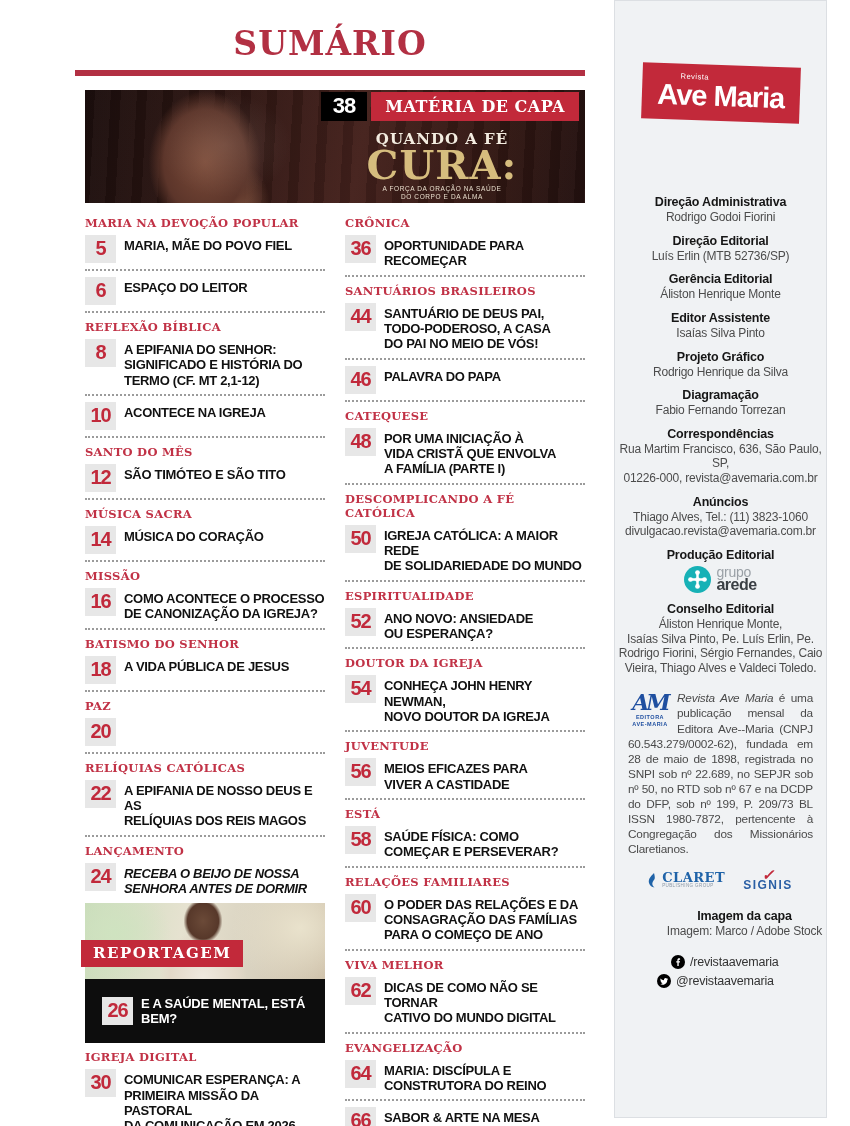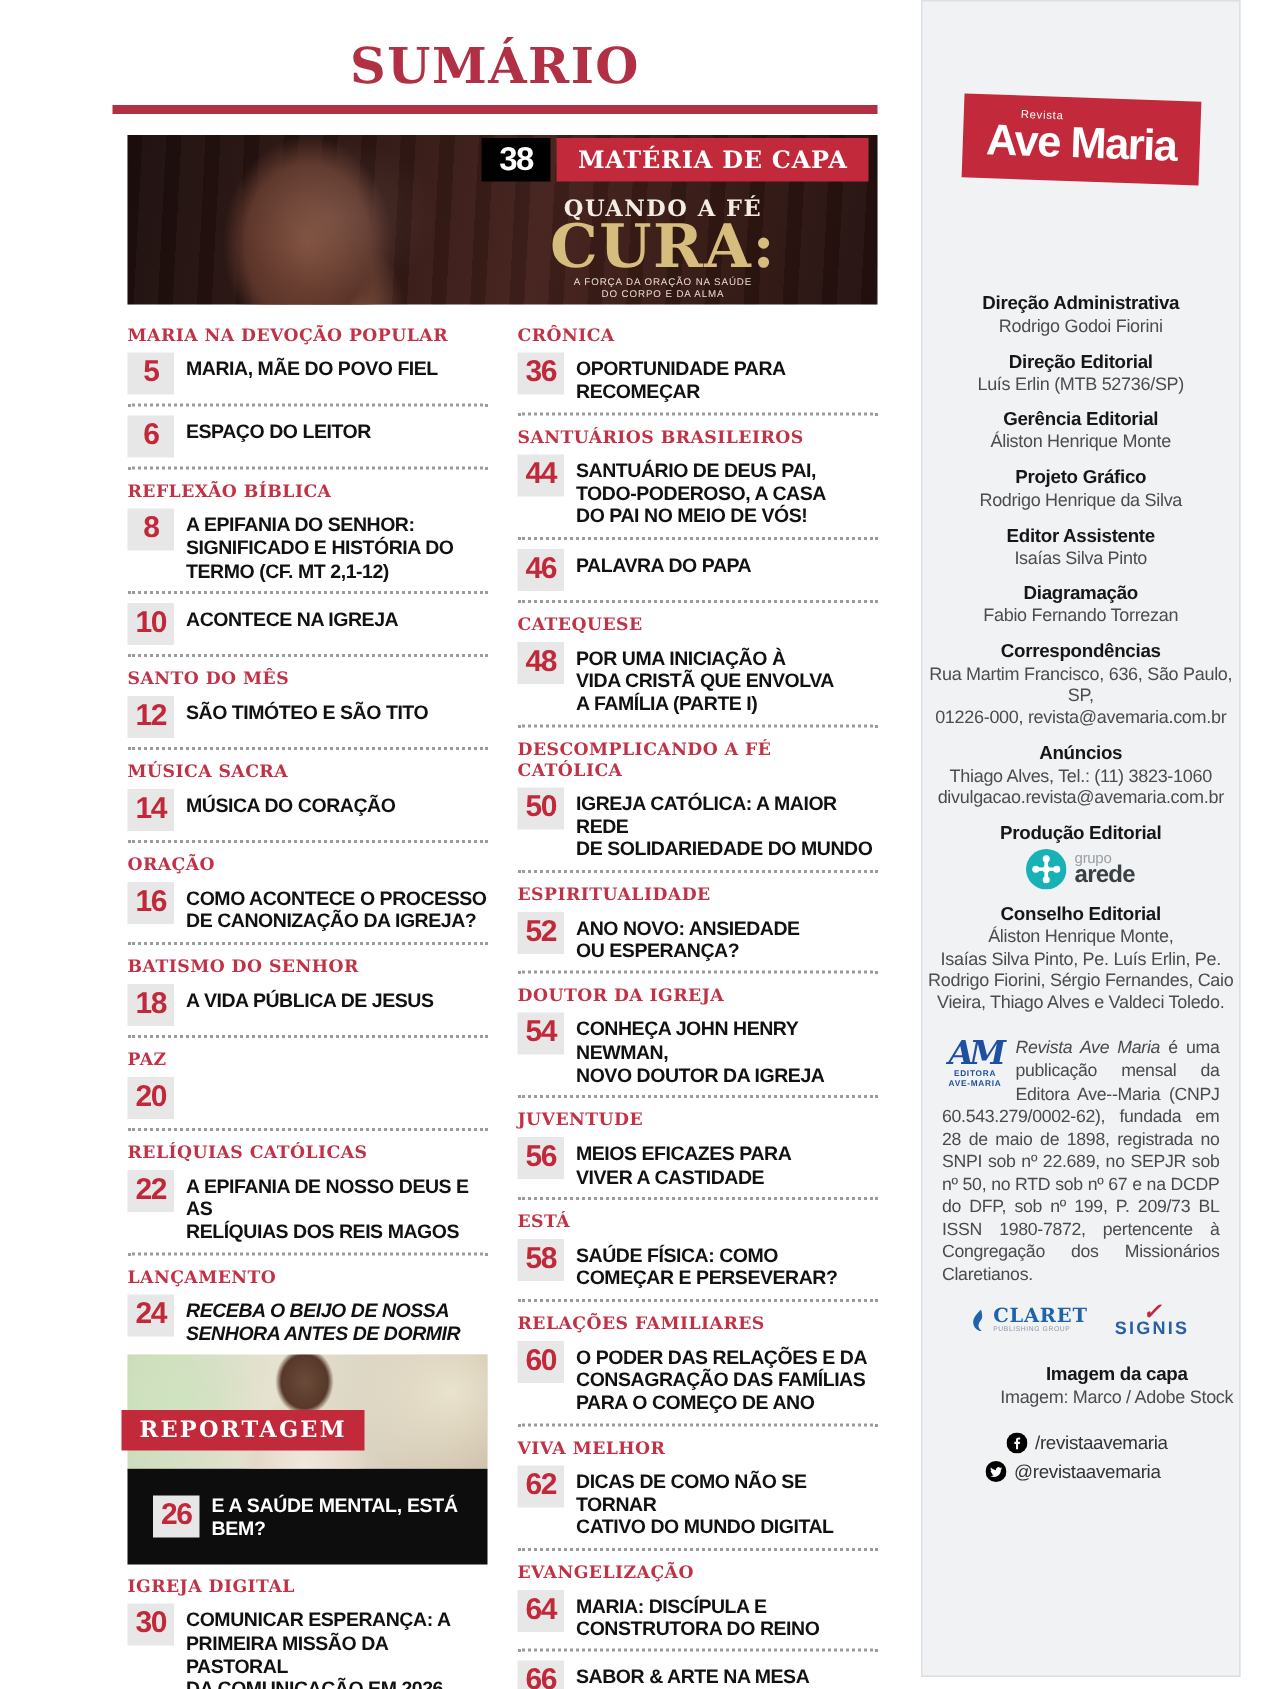--- a/index.html
+++ b/index.html
@@ -99,21 +99,21 @@
     color:#fff; font-weight:bold; font-size:29px; letter-spacing:-1px; margin-top:6px;
     font-family:"Liberation Sans", sans-serif;
   }
   .credits{margin-top:74px;}
   .credit{margin-top:9px;}
   .role{font-weight:bold; color:#161616; font-size:12.5px;}
   .cname{white-space:pre-line; line-height:1.22; margin-top:1px;}
   .arede{display:flex; align-items:center; justify-content:center; gap:5px; margin-top:4px;}
   .arede svg{display:block;}
   .arede-text{text-align:left; line-height:.9;}
-  .arede-top{font-size:10px; color:#9aa0a6;}
+  .arede-top{font-size:14px; color:#9aa0a6;}
   .arede-bottom{font-size:16px; font-weight:bold; color:#3a3f44; letter-spacing:-0.5px;}
   .about{
     margin:16px 13px 0; text-align:justify; line-height:1.28; font-size:11.8px; color:#4a4a4a;
   }
   .am-logo{float:left; width:44px; margin:2px 5px 0 0; color:var(--logo-blue); text-align:center;}
   .am-mark{font-family:"DejaVu Serif", serif; font-weight:bold; font-style:italic; font-size:22px; line-height:.9; letter-spacing:-3px;}
   .am-cap{font-size:5.5px; letter-spacing:.5px; line-height:1.2; white-space:pre-line; font-weight:bold;}
   .about-lead{font-style:italic;}
   .partners{display:flex; justify-content:center; align-items:center; gap:18px; margin-top:12px;}
   .claret{display:flex; align-items:center; gap:3px; color:#1f63a8;}
@@ -192,21 +192,21 @@
   <div class="divider"></div>
 
   <div class="cat">MÚSICA SACRA</div>
 
   <div class="entry">
     <span class="num">14</span>
     <span class="etitle">MÚSICA DO CORAÇÃO</span>
   </div>
   <div class="divider"></div>
 
-  <div class="cat">ORAÇÃO</div>
+  <div class="cat">MISSÃO</div>
 
   <div class="entry">
     <span class="num">16</span>
     <span class="etitle">COMO ACONTECE O PROCESSO
 DE CANONIZAÇÃO DA IGREJA?</span>
   </div>
   <div class="divider"></div>
 
   <div class="cat">BATISMO DO SENHOR</div>
 
@@ -393,27 +393,27 @@
     <div class="role">Direção Editorial</div>
     <div class="cname">Luís Erlin (MTB 52736/SP)</div>
   </div>
 
   <div class="credit">
     <div class="role">Gerência Editorial</div>
     <div class="cname">Áliston Henrique Monte</div>
   </div>
 
   <div class="credit">
+    <div class="role">Editor Assistente</div>
+    <div class="cname">Isaías Silva Pinto</div>
+  </div>
+
+  <div class="credit">
     <div class="role">Projeto Gráfico</div>
     <div class="cname">Rodrigo Henrique da Silva</div>
-  </div>
-
-  <div class="credit">
-    <div class="role">Editor Assistente</div>
-    <div class="cname">Isaías Silva Pinto</div>
   </div>
 
   <div class="credit">
     <div class="role">Diagramação</div>
     <div class="cname">Fabio Fernando Torrezan</div>
   </div>
 
   <div class="credit">
     <div class="role">Correspondências</div>
     <div class="cname">Rua Martim Francisco, 636, São Paulo, SP,

